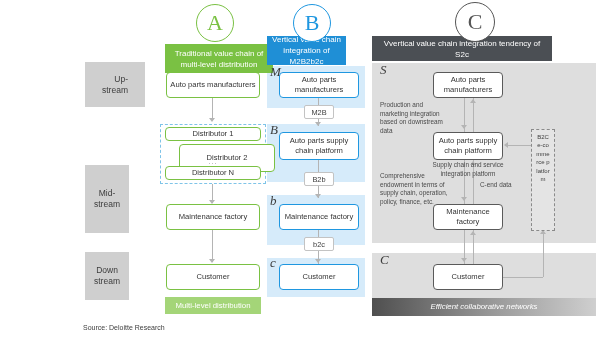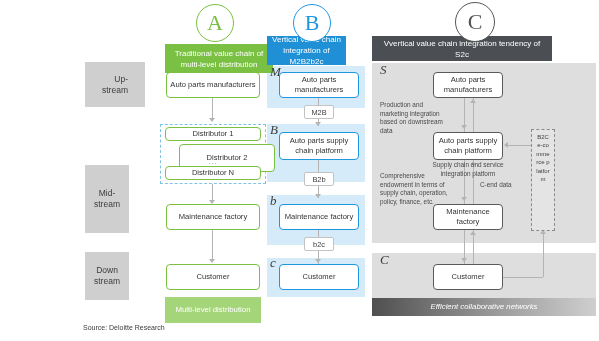--- a/index.html
+++ b/index.html
@@ -275,21 +275,21 @@
   <div class="node-box box-green" style="left:166px; top:204px; width:94px; height:26px;">
     <span>Maintenance factory</span>
   </div>
   <div class="conn conn-v" style="left:212px; top:230px; height:32px;"></div>
   <div class="arrowhead-down" style="left:209px; top:259px;"></div>
 
   <div class="node-box box-green" style="left:166px; top:264px; width:94px; height:26px;">
     <span>Customer</span>
   </div>
 
-  <div class="footer-bar" id="footer-a" style="left:165px; top:297px; width:96px; height:26px;">
+  <div class="footer-bar" id="footer-a" style="left:165px; top:297px; width:96px; height:17px;">
     <span>Multi-level distribution</span>
   </div>
 
   <div class="circle-badge" id="badge-b" style="left:293px; top:4px; width:36px; height:36px;">
     <span>B</span>
   </div>
   <div class="col-header" id="header-b" style="left:267px; top:36px; width:79px; height:29px;">
     <span>Vertical value chain integration of M2B2b2c</span>
   </div>
 

